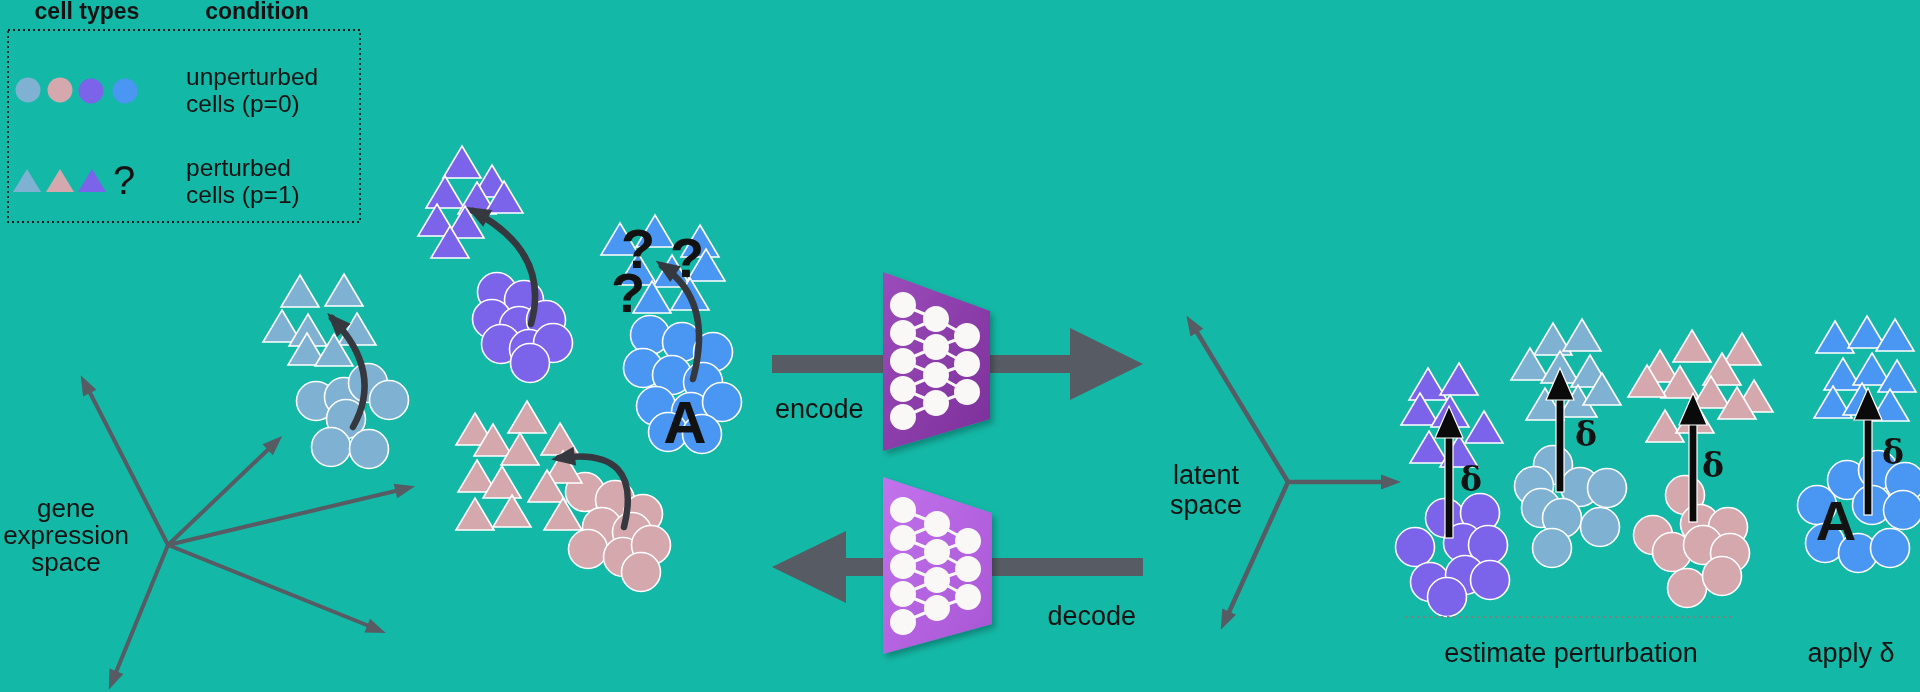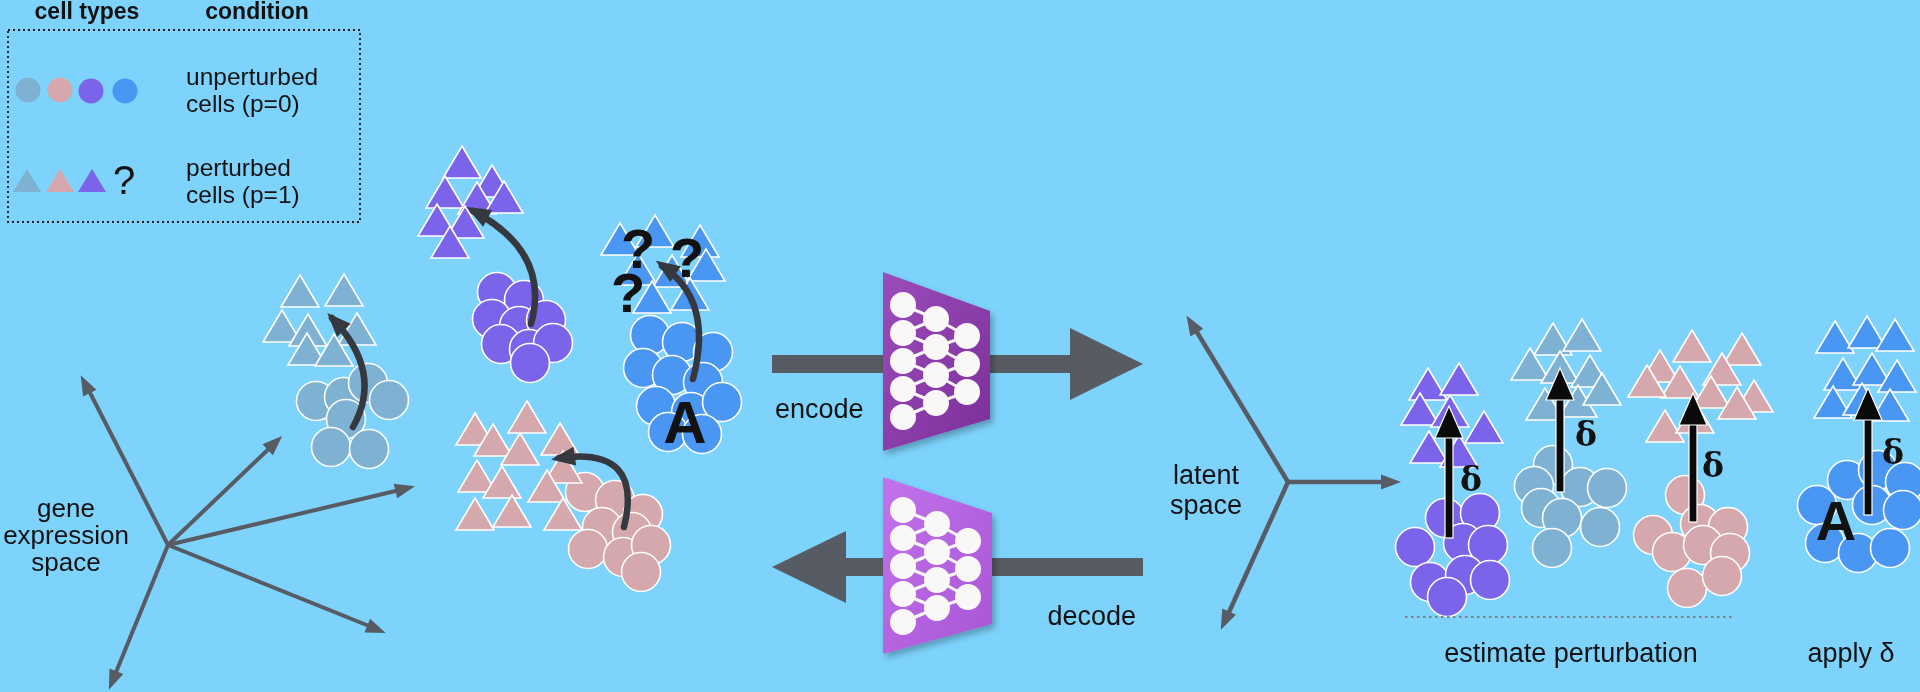--- a/index.html
+++ b/index.html
@@ -1,16 +1,16 @@
 <!DOCTYPE html>
 <html><head>
 <meta charset="utf-8">
 <style>
   html,body{margin:0;padding:0;background:#ffffff;}
-  .stage{position:relative;width:1920px;height:692px;background:#7dd3fc;overflow:hidden;
+  .stage{position:relative;width:1920px;height:692px;background:#14b8a6;overflow:hidden;
          font-family:"Liberation Sans",sans-serif;}
   svg{display:block;}
   text{font-family:"Liberation Sans",sans-serif;fill:#121212;}
   .hdr{font-weight:bold;font-size:23px;}
   .leg{font-size:24.5px;}
   .lbl{font-size:26px;}
   .lbl2{font-size:27px;}
   .qmark{font-size:56px;font-weight:bold;}
   .qmark-s{font-size:40px;}
   .amark{font-weight:bold;}

